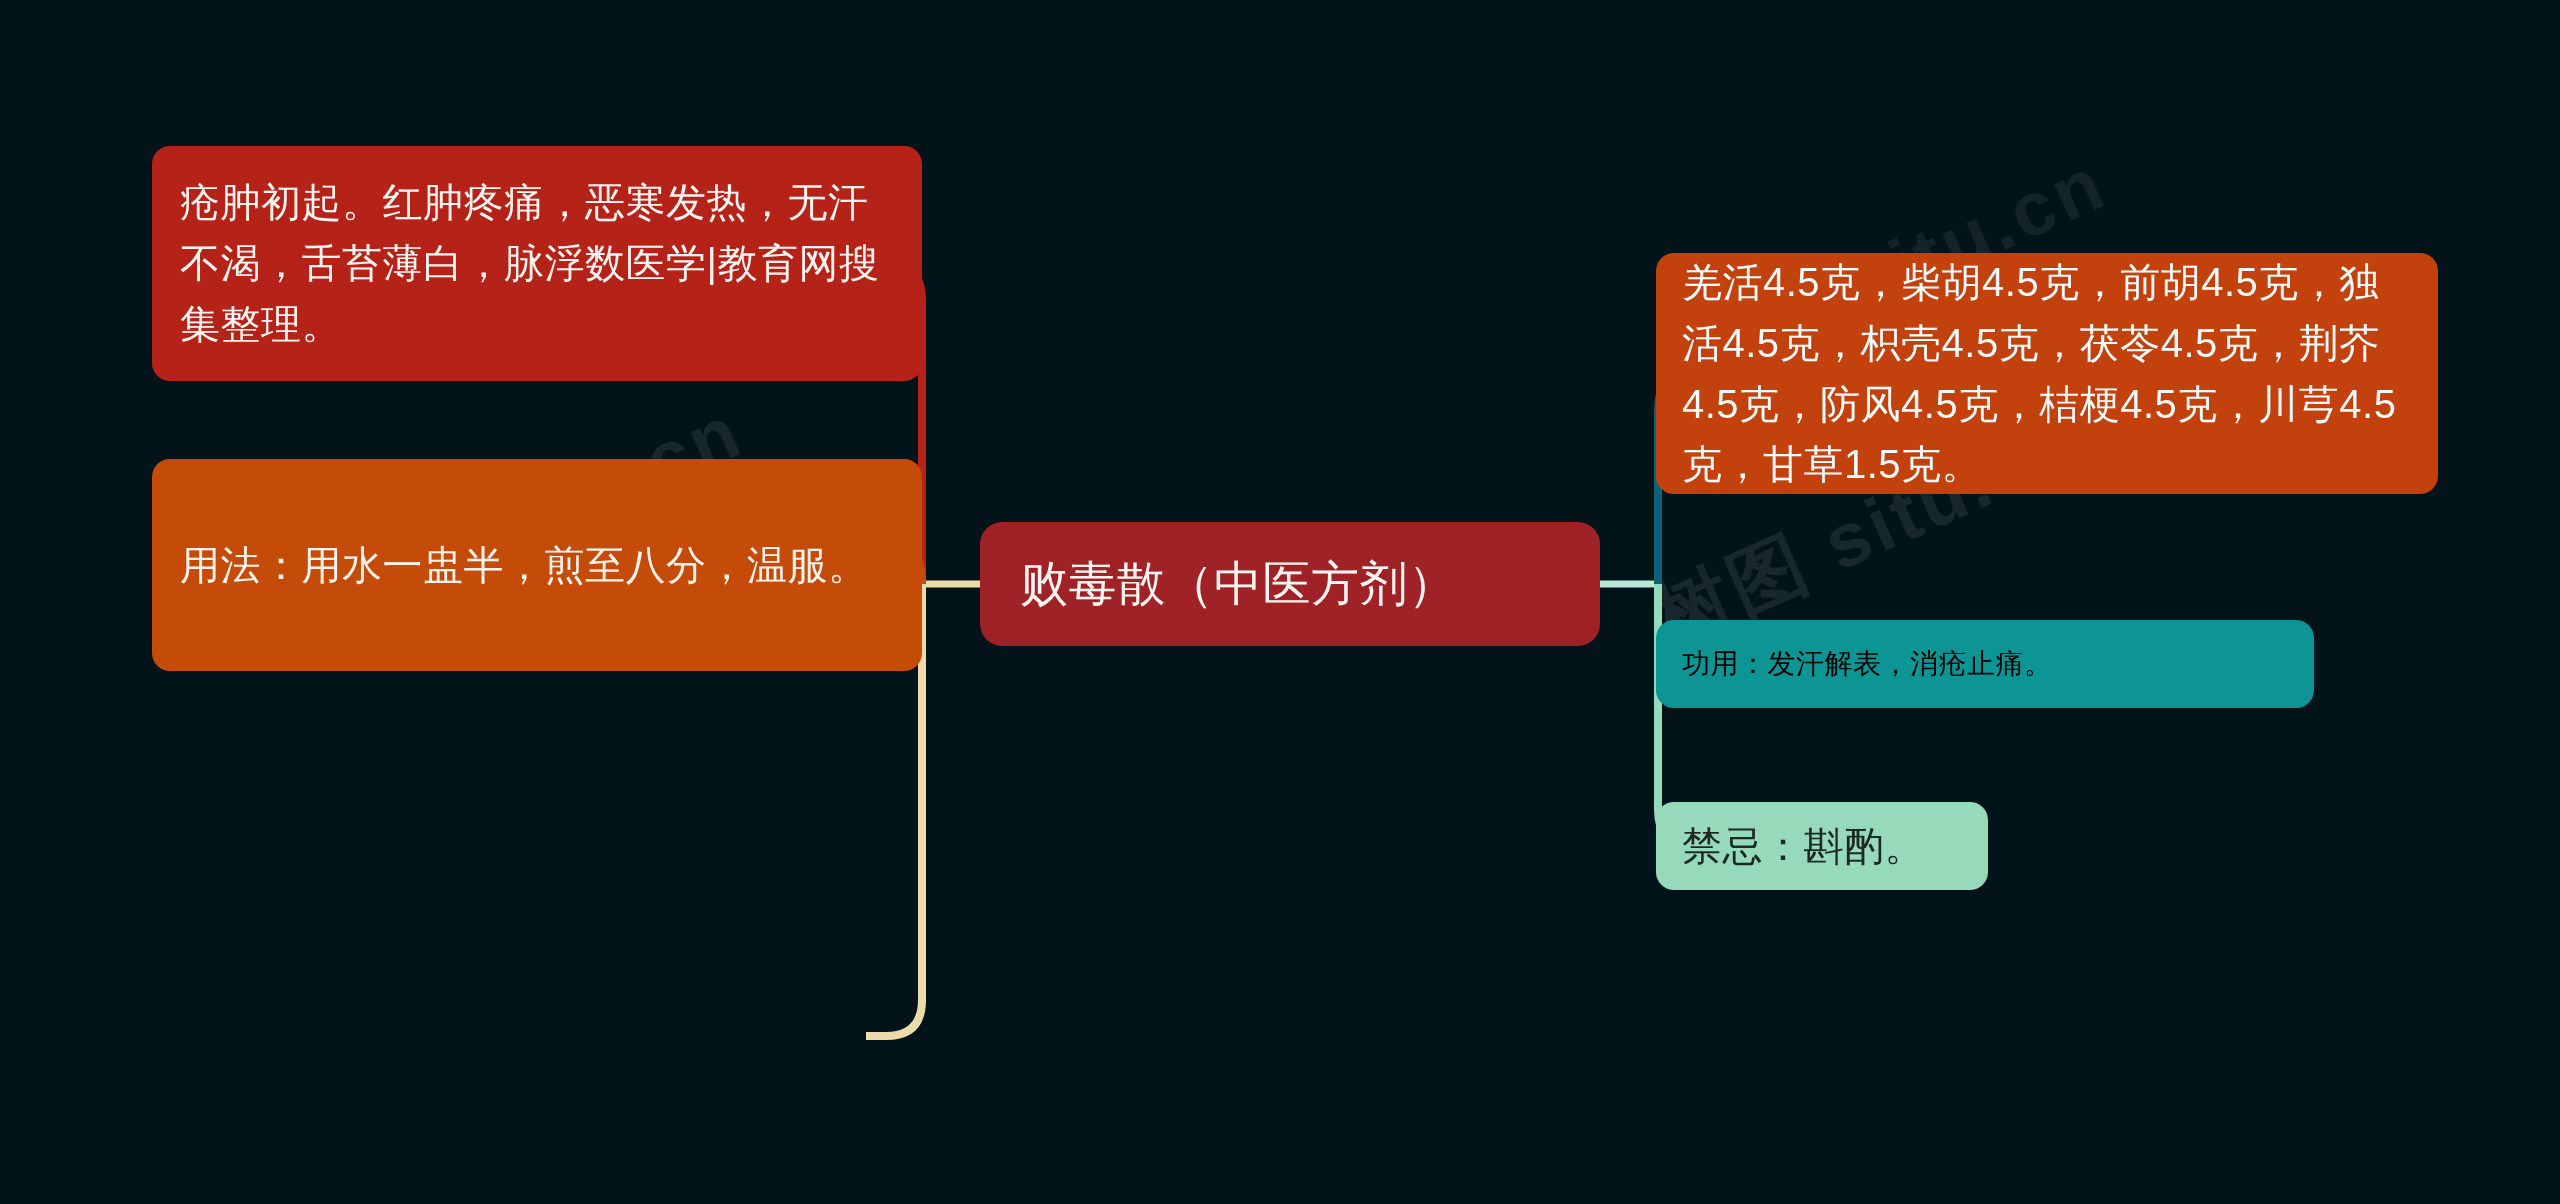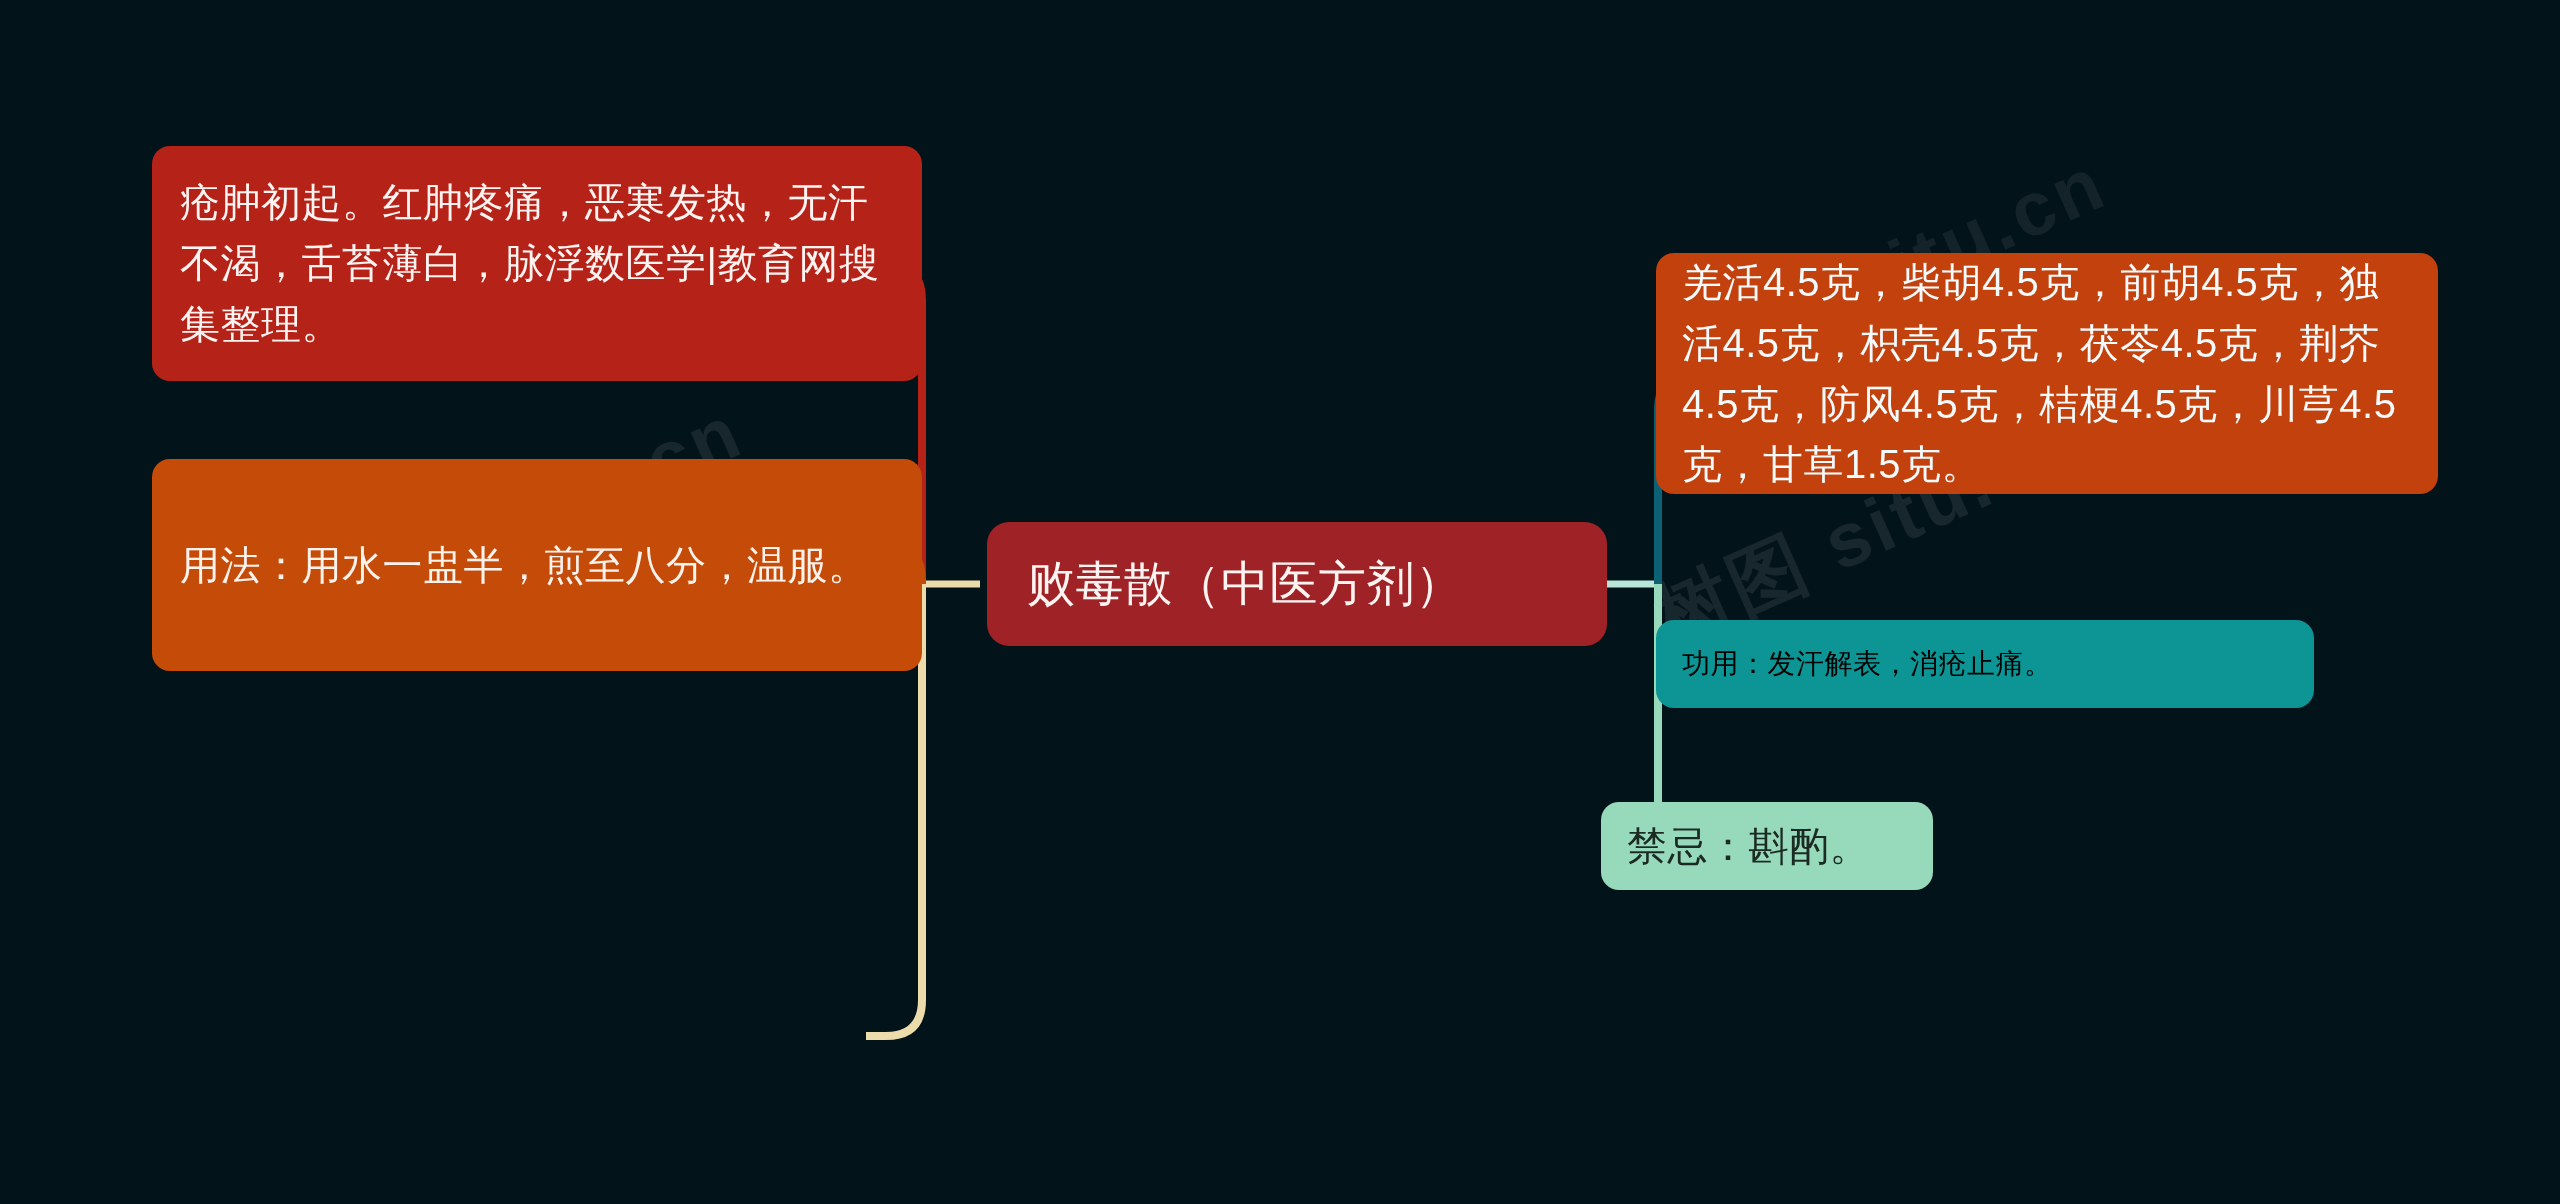--- a/index.html
+++ b/index.html
@@ -57,21 +57,20 @@
   
   #node-root {
     left: 980px;  top: 522px;
     width: 620px; height: 124px;
     background: #9e2226;
     color: #fdf4f2;
     font-size: 48px;
     justify-content: center;
     padding: 0 40px;
     border-radius: 22px;
-    margin-left: 7px;
   }
 
   
   #node-symptoms {
     left: 152px; top: 146px;
     width: 770px; height: 235px;
     background: #b52318;
     color: #fdf3f1;
     font-size: 40px;
     padding: 12px 28px;
@@ -104,21 +103,21 @@
   }
   #node-function {
     left: 1656px; top: 620px;
     width: 658px; height: 88px;
     background: #0d9494;
     color: #000000;
     font-size: 28px;
     padding: 0 26px;
   }
   #node-contraindication {
-    left: 1601px; top: 802px;
+    left: 1656px; top: 802px;
     width: 332px; height: 88px;
     background: #97d9bb;
     color: #1b2b23;
     font-size: 40px;
     padding: 0 26px;
     justify-content: center;
   }
 </style>
 </head>
 <body>

